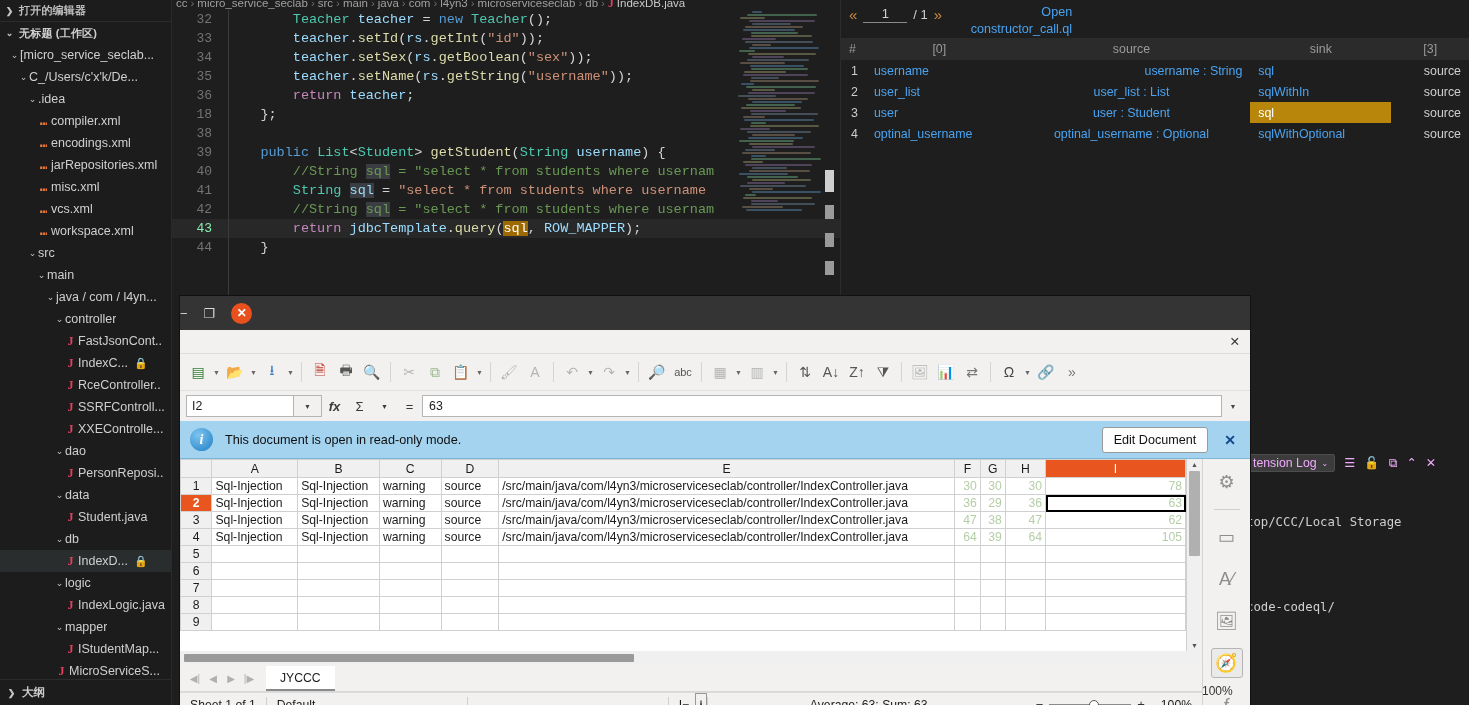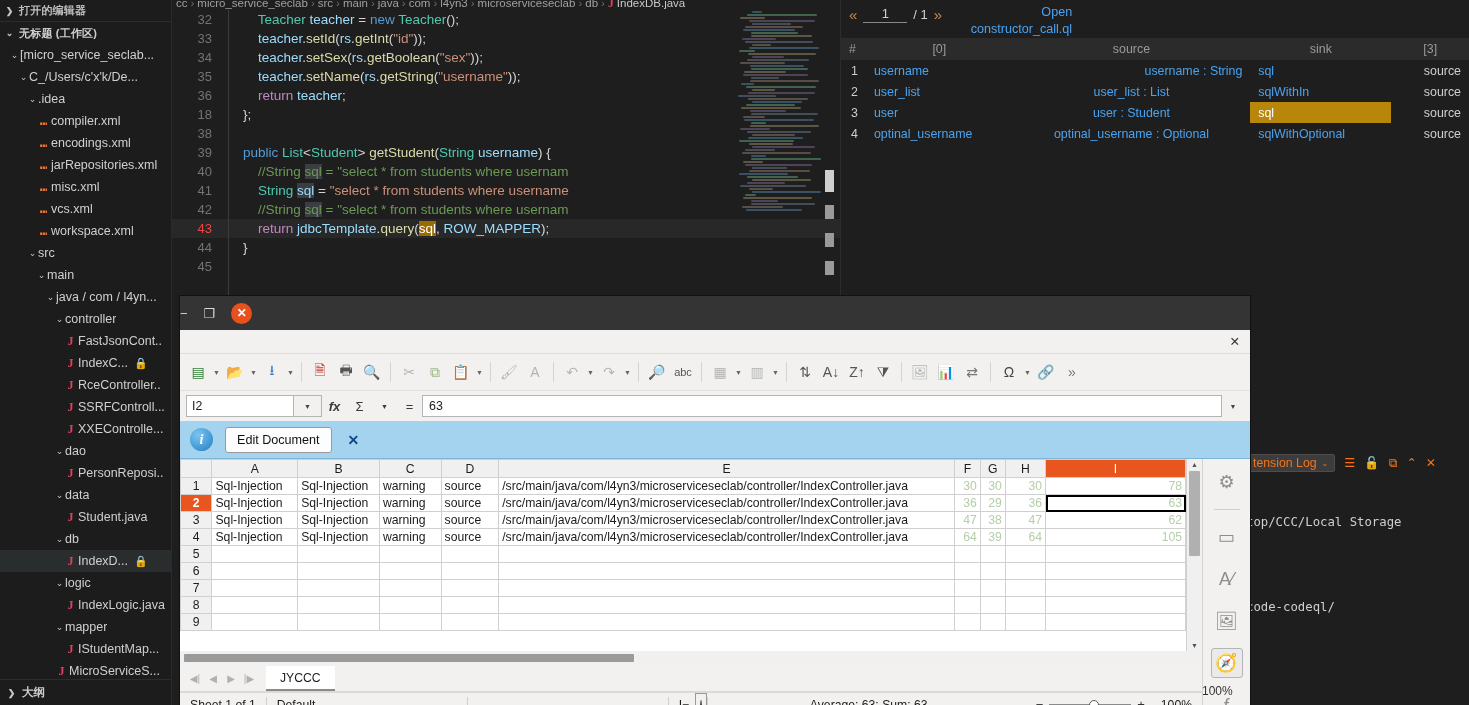--- a/index.html
+++ b/index.html
@@ -47,24 +47,24 @@
   #editor { position:absolute; left:172px; top:0; width:668px; height:300px; background:#1e1e1e; overflow:hidden;}
   #breadcrumb {
     height:13px; font-size:11.5px; color:#a0a0a0; white-space:nowrap;
     overflow:hidden; padding-left:4px; line-height:13px;
     position:relative; top:-3px;
   }
   #breadcrumb .sep { color:#6d6d6d; margin:0 3px;}
   #breadcrumb .jico { color:#e2405e; font-weight:bold; font-family:"Liberation Serif",serif;}
   #breadcrumb .fname { color:#c9c9c9;}
   .code-area { position:absolute; top:10px; left:0; right:0; bottom:0; }
-  .cline { height:19px; line-height:19px; font-family:Liberation Sans, sans-serif; font-size:13.5px; white-space:pre; }
+  .cline { height:19px; line-height:19px; font-family:Liberation Mono, monospace; font-size:13.5px; white-space:pre; }
   .cline.active { background:#282828; }
   .gut { display:inline-block; width:56px; text-align:right; padding-right:16px; color:#737373; font-size:13px;}
-  .cline.active .gut { color:#ef4444; }
+  .cline.active .gut { color:#86efac; }
   .kw{color:#c586c0;} .kw2{color:#569cd6;} .typ{color:#4ec9b0;} .fn{color:#dcdcaa;}
   .str{color:#ce9178;} .cmt{color:#6a9955;} .var{color:#9cdcfe;} .num{color:#b5cea8;}
   .pl{color:#d4d4d4;} .hl{background:#9d6a02; color:#fff;} .softhl{background:#3a3d41;}
   #minimap { position:absolute; right:22px; top:11px; width:80px; height:289px; opacity:.85;}
   #minimap .mm { height:2px; margin-bottom:1px; border-radius:1px;}
   #edscroll { position:absolute; right:4px; top:0; width:14px; height:300px; }
   #edscroll .mk { position:absolute; right:2px; width:9px; background:#9a9a9a; }
   .ed-indent { position:absolute; left:56px; top:0; bottom:0; width:1px; background:#3b3b3b;}
 
   
@@ -85,21 +85,21 @@
   #ql-table { width:100%; border-collapse:collapse; font-size:12.4px;}
   #ql-table thead th { background:#2b2b2b; color:#9a9a9a; font-weight:normal; height:22px; padding:0 8px; }
   #ql-table tbody td { height:21px; padding:0 8px; color:#4aa3f0; }
   #ql-table td.idx { color:#cdcdcd; width:22px; text-align:left; padding-left:10px;}
   #ql-table td.plain { color:#cfcfcf;}
   #ql-table td.sinkhl { background:#b8860b; color:#fff;}
   .c0{width:150px;} .csrc{width:250px; } .csink{width:145px;} .c3{width:80px;}
 
   
   #extlog { position:absolute; left:1240px; top:450px; width:229px; height:255px; background:#1e1e1e;}
-  #extlog-bar { display:flex; align-items:center; gap:9px; height:26px; padding:0 6px; color:#f97316; font-size:12.3px;}
+  #extlog-bar { display:flex; align-items:center; gap:9px; height:26px; padding:0 6px; color:#f0abfc; font-size:12.3px;}
   #extlog-bar .drop { background:#3c3c3c; border:1px solid #4d4d4d; border-radius:2px; padding:1px 6px; display:flex; align-items:center; gap:5px; }
   #extlog-body { font-family:"DejaVu Sans Mono", monospace; font-size:12.3px; color:#cfcfcf; padding:6px; line-height:20px;}
   #extlog-body .l1 { margin-top:30px;}
   #extlog-body .l2 { margin-top:65px;}
 
   
   #calc {
     position:absolute; left:180px; top:296px; width:1070px; height:409px;
     background:#f2f1f0; box-shadow:0 0 0 1px #111; color:#1b1b1b;
     font-size:12.5px; overflow:hidden;
@@ -354,21 +354,20 @@
           <div class="cline"><span class="gut">35</span>        <span class="var">teacher</span><span class="pl">.</span><span class="fn">setName</span><span class="pl">(</span><span class="var">rs</span><span class="pl">.</span><span class="fn">getString</span><span class="pl">(</span><span class="str">"username"</span><span class="pl">));</span></div>
           <div class="cline"><span class="gut">36</span>        <span class="kw">return</span> <span class="var">teacher</span><span class="pl">;</span></div>
           <div class="cline"><span class="gut">18</span>    <span class="pl">};</span></div>
           <div class="cline"><span class="gut">38</span></div>
           <div class="cline"><span class="gut">39</span>    <span class="kw2">public</span> <span class="typ">List</span><span class="pl">&lt;</span><span class="typ">Student</span><span class="pl">&gt;</span> <span class="fn">getStudent</span><span class="pl">(</span><span class="typ">String</span> <span class="var">username</span><span class="pl">) {</span></div>
           <div class="cline"><span class="gut">40</span>        <span class="cmt">//String <span class="softhl">sql</span> = "select * from students where usernam</span></div>
           <div class="cline"><span class="gut">41</span>        <span class="typ">String</span> <span class="var"><span class="softhl">sql</span></span> <span class="pl">=</span> <span class="str">"select * from students where username</span></div>
           <div class="cline"><span class="gut">42</span>        <span class="cmt">//String <span class="softhl">sql</span> = "select * from students where usernam</span></div>
           <div class="cline active"><span class="gut">43</span>        <span class="kw">return</span> <span class="var">jdbcTemplate</span><span class="pl">.</span><span class="fn">query</span><span class="pl">(</span><span class="hl">sql</span><span class="pl">,</span> <span class="var">ROW_MAPPER</span><span class="pl">);</span></div>
           <div class="cline"><span class="gut">44</span>    <span class="pl">}</span></div>
-          <div class="cline"><span class="gut">45</span></div>
         </div>
     </div>
     <div id="minimap">
         <div class="mm" style="width: 10px; margin-left: 14px; background: rgb(74, 111, 138); opacity: 0.75;"></div>
         <div class="mm" style="width: 69.4999px; margin-left: 9.32786px; background: rgb(90, 138, 106); opacity: 0.75;"></div>
         <div class="mm" style="width: 25.3325px; margin-left: 1.57014px; background: rgb(122, 122, 90); opacity: 0.75;"></div>
         <div class="mm" style="width: 65.5489px; margin-left: 11.4202px; background: rgb(106, 90, 122); opacity: 0.75;"></div>
         <div class="mm" style="width: 39.6468px; margin-left: 13.6478px; background: rgb(90, 106, 122); opacity: 0.75;"></div>
         <div class="mm" style="width: 57.9092px; margin-left: 6.76627px; background: rgb(122, 106, 90); opacity: 0.75;"></div>
         <div class="mm" style="width: 51.9925px; margin-left: 4.63141px; background: rgb(74, 111, 138); opacity: 0.75;"></div>
@@ -611,20 +610,21 @@
     <div class="fbtn" style="font-style:italic;font-weight:bold;">fx</div>
     <div class="fbtn">Σ</div>
     <div class="fbtn" style="font-size:7px;">▼</div>
     <div class="fbtn">=</div>
     <div id="inputline">63</div>
     <div id="inputdrop">▼</div>
   </div>
 
   <div id="infobar">
     <span class="ibico">i</span>
+    <span class="ibtxt">This document is open in read-only mode.</span>
     <button class="ibbtn">Edit Document</button>
     <span class="ibx">✕</span>
   </div>
 
   <div class="calc-body-row">
     <div id="calc-main">
       <div id="gridwrap">
         <div id="grid">
           <table class="sheet">
             <thead>

